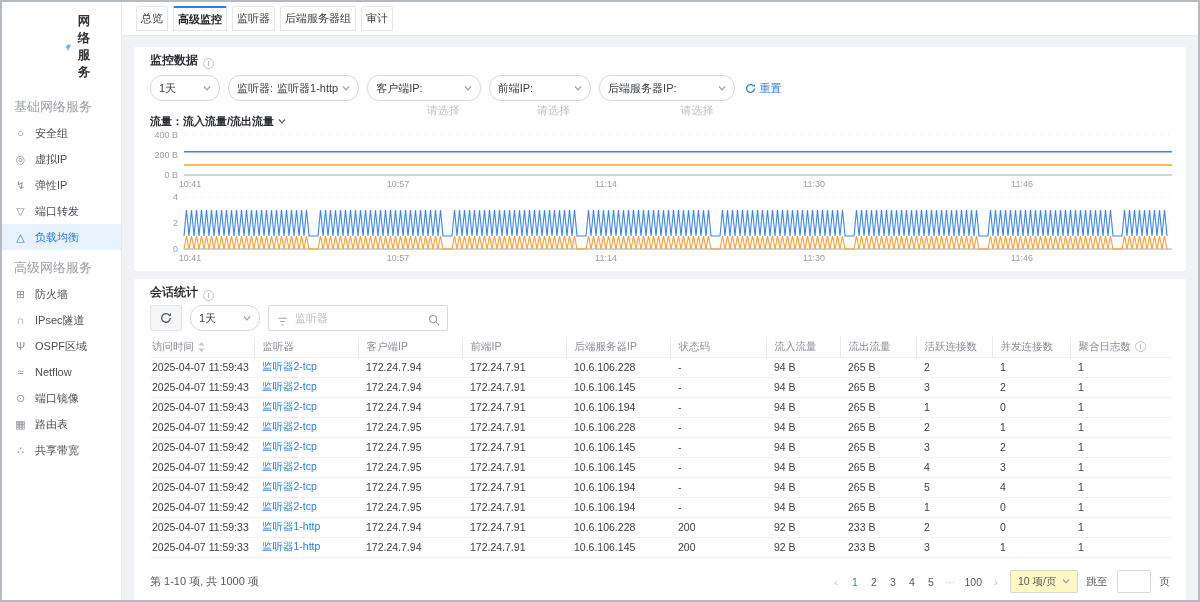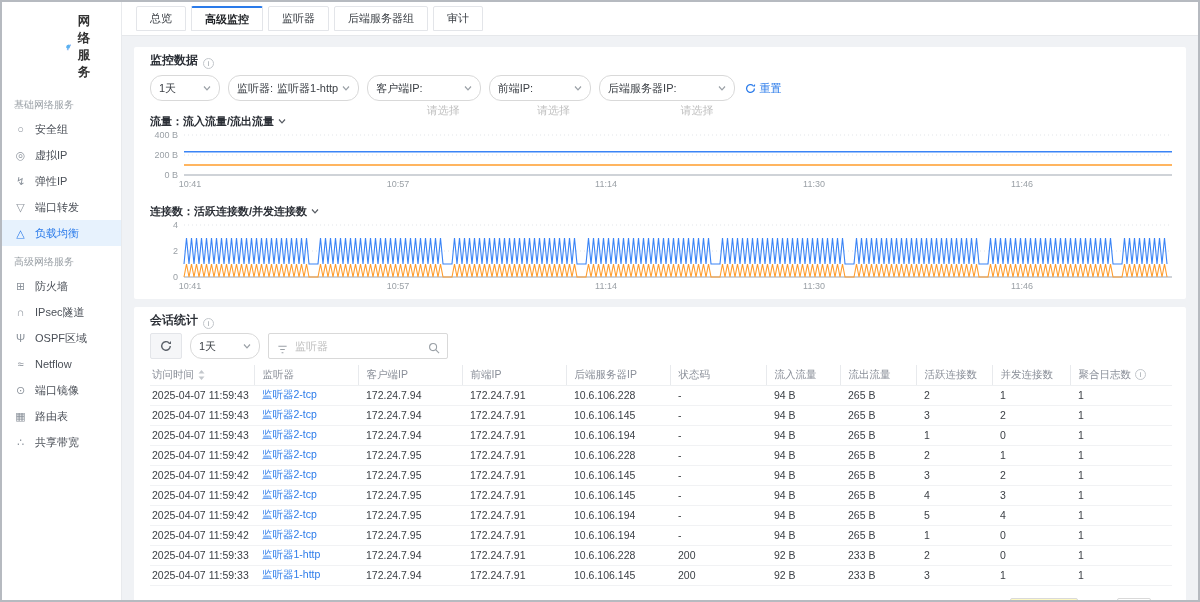--- a/index.html
+++ b/index.html
@@ -4,30 +4,30 @@
 <style>
   *{box-sizing:border-box;margin:0;padding:0;}
   html,body{width:1200px;height:602px;}
   body{font-family:"Liberation Sans","DejaVu Sans",sans-serif;background:#e9eaec;}
   .screen{width:1200px;height:602px;border:2px solid #b6bac0;background:#f0f2f5;display:flex;overflow:hidden;}
 
   
   .sidebar{width:120px;background:#fff;border-right:1px solid #e8eaed;flex-shrink:0;overflow:hidden;}
   .logo{display:flex;align-items:center;gap:6px;padding:11px 26px 8px;margin-left:37px;}
   .logo-title{font-size:12.5px;font-weight:bold;color:#333;}
-  .side-section{font-size:10px;color:#9aa0a6;padding:9px 12px 4px;}
+  .side-section{font-size:13px;color:#9aa0a6;padding:9px 12px 4px;}
   .side-item{display:flex;align-items:center;gap:8px;height:26px;padding:0 12px;font-size:11px;color:#4a4f57;cursor:pointer;}
   .side-item .side-icon{width:13px;font-size:11px;color:#8b929b;text-align:center;line-height:1;}
   .side-item.active{background:#e7f2fd;color:#2b7bea;}
   .side-item.active .side-icon{color:#2b7bea;}
 
   
   .main{flex:1;display:flex;flex-direction:column;min-width:0;}
   .tabbar{height:34px;background:#fff;border-bottom:1px solid #e6e8eb;display:flex;align-items:center;gap:5px;padding-left:14px;flex-shrink:0;}
-  .tab{height:25px;padding:0 13px;display:flex;align-items:center;font-size:11px;color:#3c4046;background:#fff;border:1px solid #e3e5e9;border-radius:2px 2px 0 0;cursor:pointer;}
+  .tab{height:25px;padding:0 4px;display:flex;align-items:center;font-size:11px;color:#3c4046;background:#fff;border:1px solid #e3e5e9;border-radius:2px 2px 0 0;cursor:pointer;}
   .tab.active{border-top:2px solid #2b7bea;font-weight:bold;color:#1f2226;}
   .content{flex:1;overflow:hidden;}
 
   .card{background:#fff;border-radius:2px;margin:0 12px;padding:8px 16px 6px;}
   .card.first{margin-top:11px;margin-bottom:8px;}
   .card-title-row{display:flex;align-items:flex-end;gap:5px;height:14px;}
   .card-title{font-size:12px;font-weight:bold;color:#2b2f36;}
   .info-icon{width:11px;height:11px;border:1px solid #c3c7cc;border-radius:50%;color:#9aa0a6;font-size:7.5px;display:inline-flex;align-items:center;justify-content:center;font-style:normal;cursor:pointer;}
 
   .filter-row{display:flex;align-items:center;gap:8px;margin:6px 0;height:26px;}
@@ -212,26 +212,20 @@
             <text x="28" y="49" text-anchor="end" fill="#9aa0a6" font-size="9px">0 B</text>
             <text x="40" y="58" text-anchor="middle" fill="#9aa0a6" font-size="9px">10:41</text>
             <text x="248" y="58" text-anchor="middle" fill="#9aa0a6" font-size="9px">10:57</text>
             <text x="456" y="58" text-anchor="middle" fill="#9aa0a6" font-size="9px">11:14</text>
             <text x="664" y="58" text-anchor="middle" fill="#9aa0a6" font-size="9px">11:30</text>
             <text x="872" y="58" text-anchor="middle" fill="#9aa0a6" font-size="9px">11:46</text>
             <line x1="34" y1="22.7" x2="1022" y2="22.7" stroke="#3a84f6" stroke-width="1.6"></line>
             <line x1="34" y1="36.0" x2="1022" y2="36.0" stroke="#ff9c2b" stroke-width="1.6"></line>
           </svg>
 
-        <div class="chart-label">
-          <span>连接数：活跃连接数/并发连接数</span>
-          <svg width="8" height="5" viewBox="0 0 8 5">
-              <path d="M1 0.5 L4 3.8 L7 0.5" stroke="#565b62" stroke-width="1.2" fill="none"></path>
-            </svg>
-        </div>
         <svg id="chart2" class="chart" width="1022" height="74">
             <line x1="34" y1="6" x2="1022" y2="6" stroke="#e2e5e9" stroke-dasharray="1,3"></line>
             <line x1="34" y1="32" x2="1022" y2="32" stroke="#e2e5e9" stroke-dasharray="1,3"></line>
             <line x1="34" y1="58" x2="1022" y2="58" stroke="#cfd3d8" stroke-width="2"></line>
             <text x="28" y="9" text-anchor="end" fill="#9aa0a6" font-size="9px">4</text>
             <text x="28" y="35" text-anchor="end" fill="#9aa0a6" font-size="9px">2</text>
             <text x="28" y="61" text-anchor="end" fill="#9aa0a6" font-size="9px">0</text>
             <text x="40" y="70" text-anchor="middle" fill="#9aa0a6" font-size="9px">10:41</text>
             <text x="248" y="70" text-anchor="middle" fill="#9aa0a6" font-size="9px">10:57</text>
             <text x="456" y="70" text-anchor="middle" fill="#9aa0a6" font-size="9px">11:14</text>

